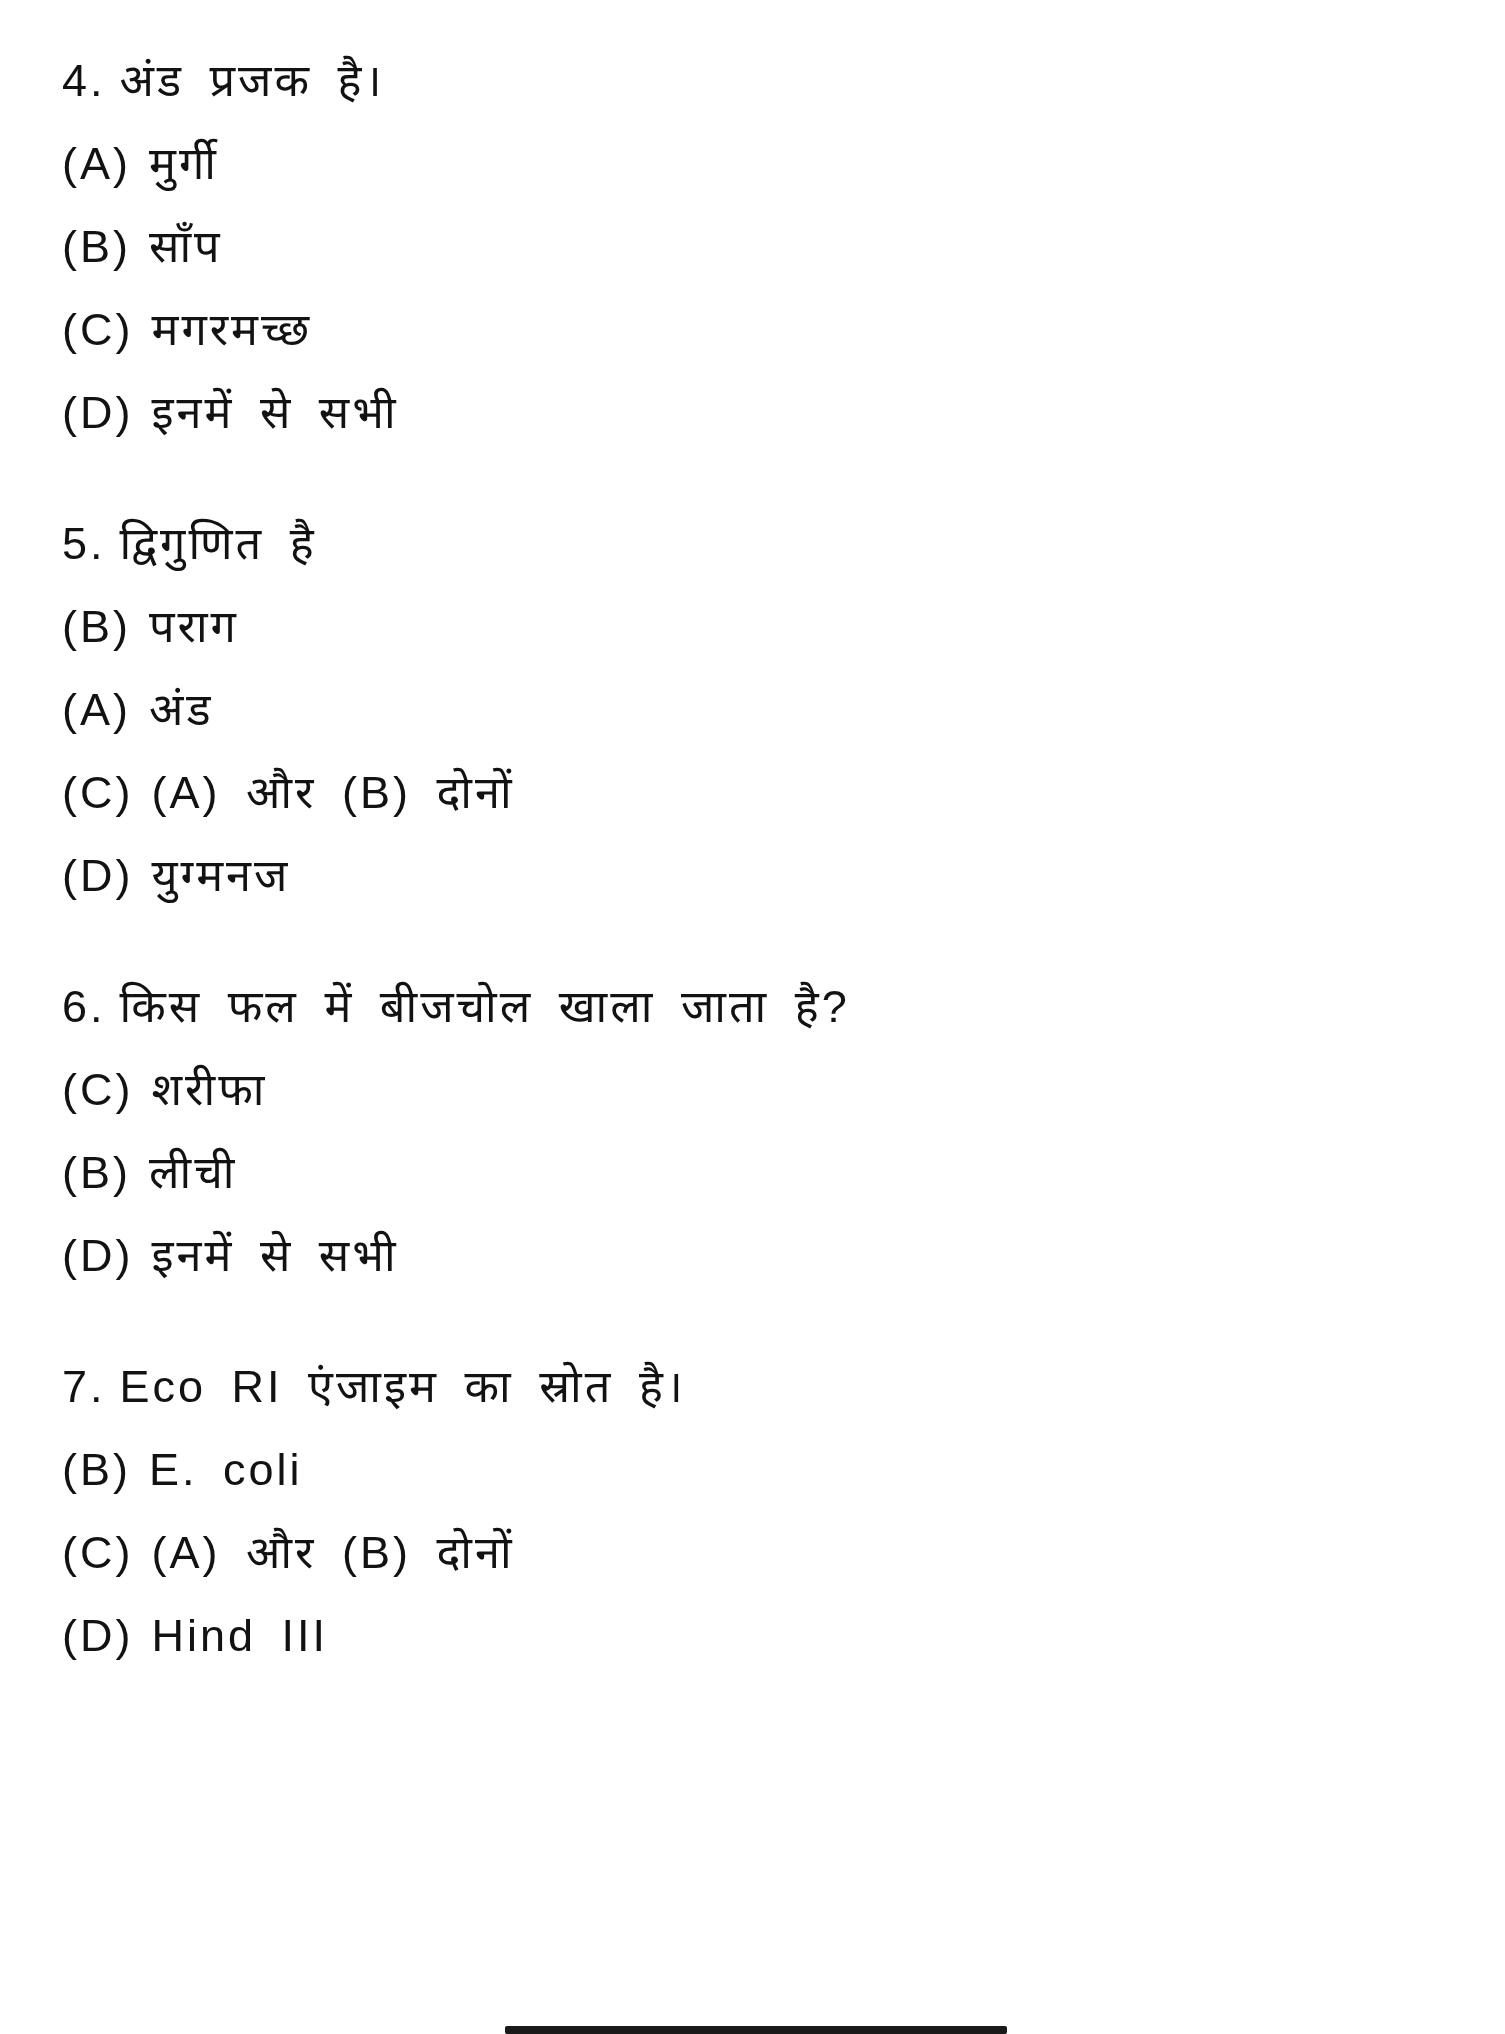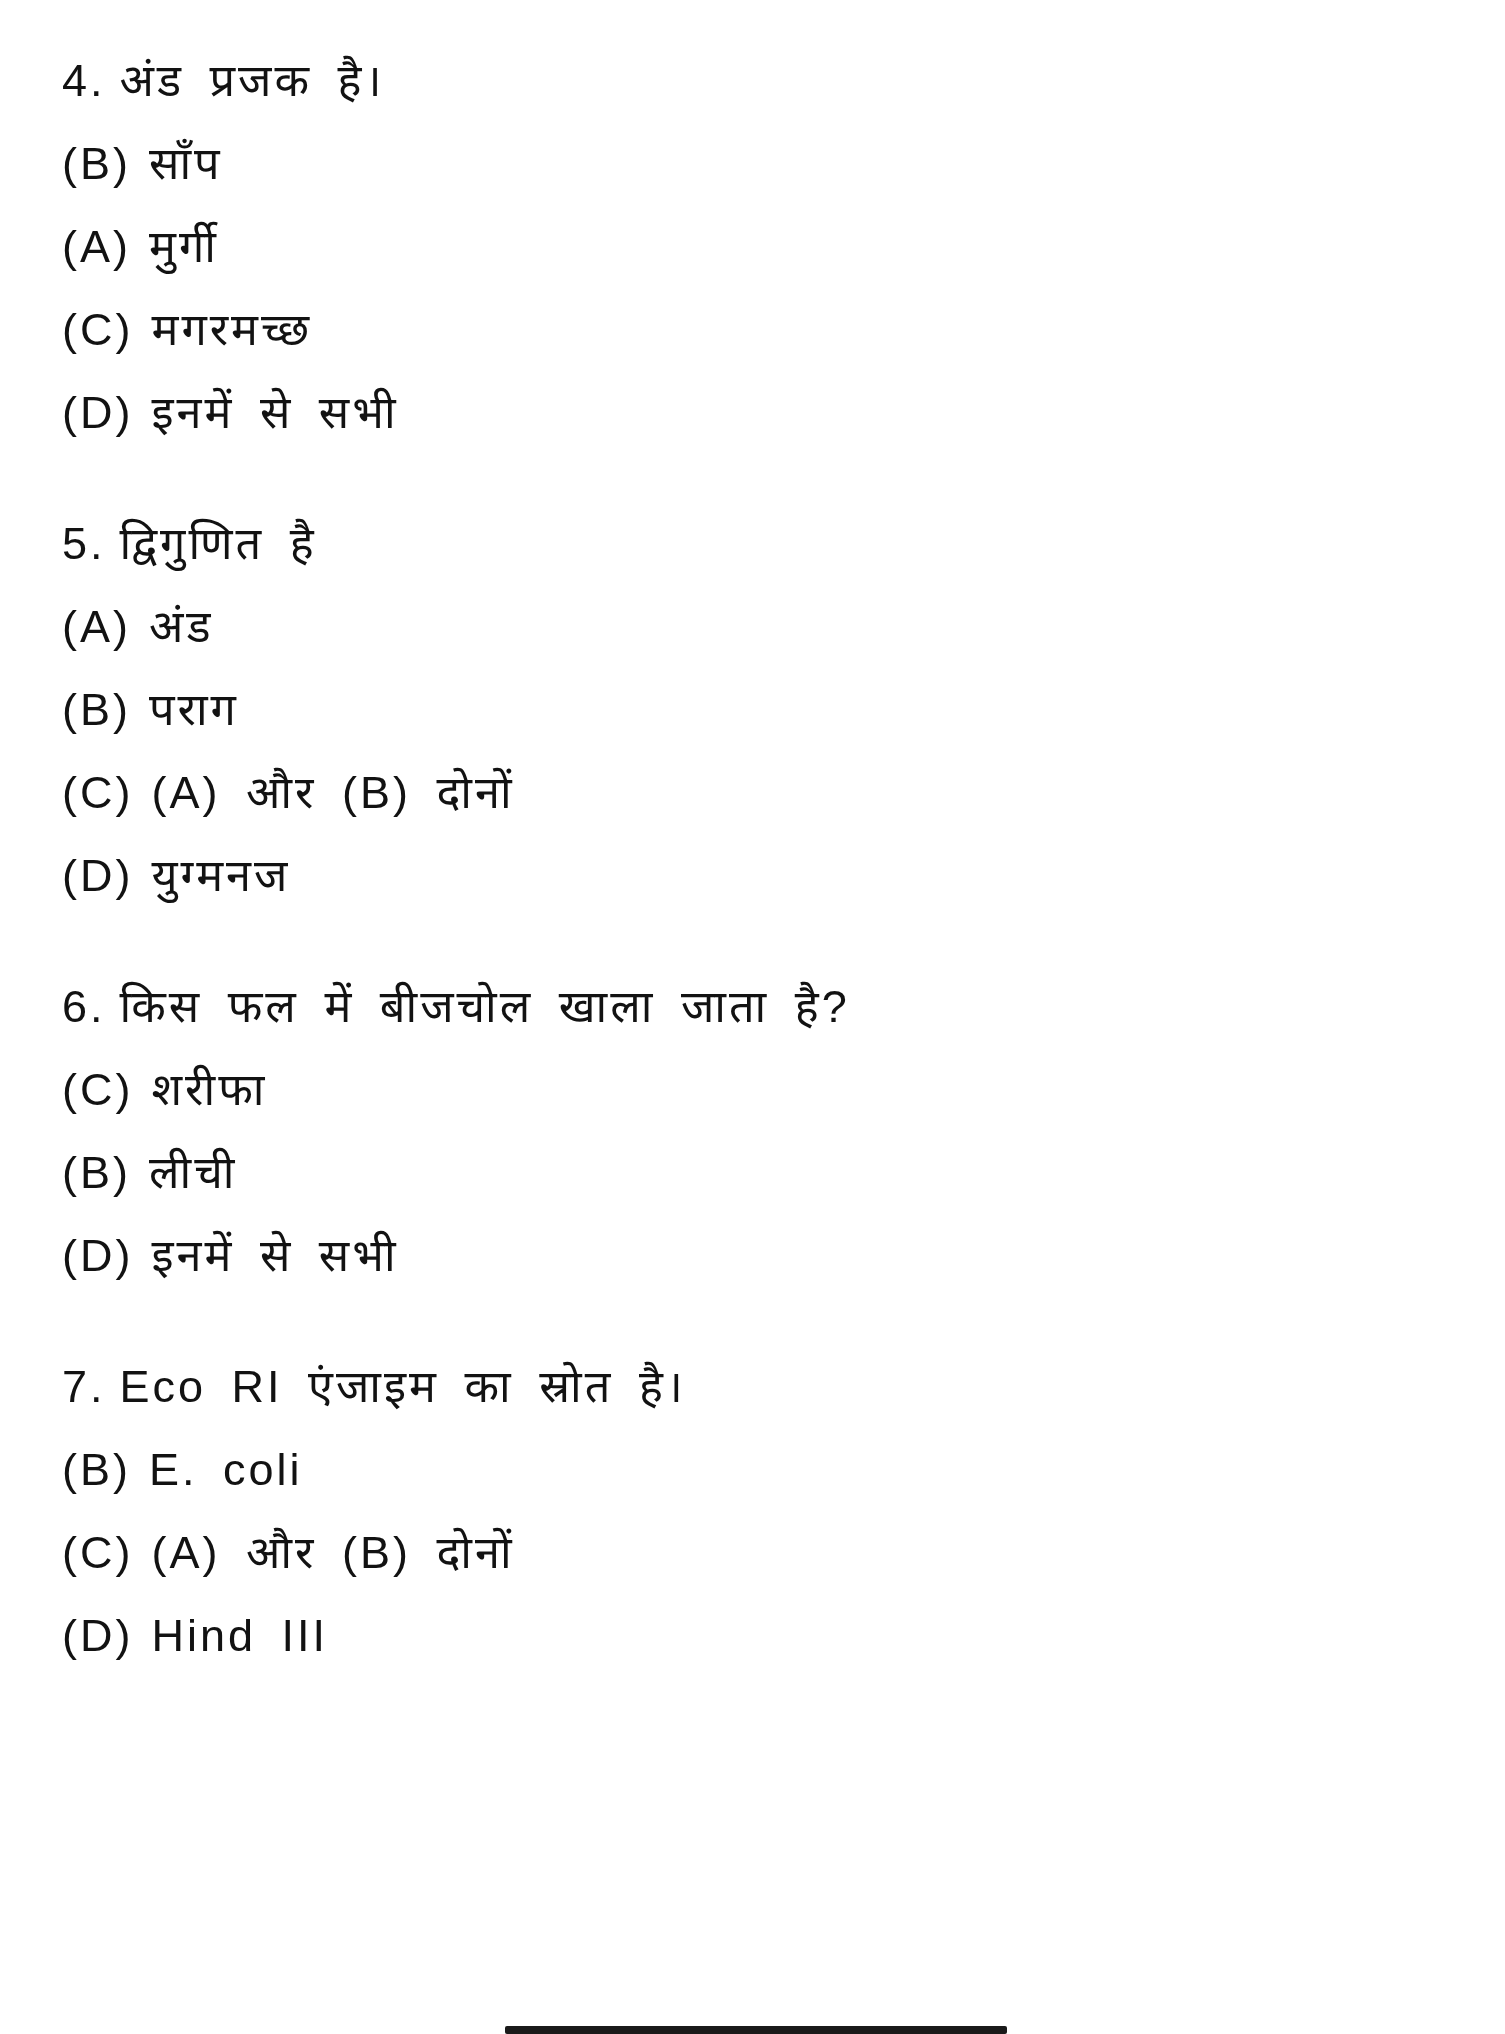--- a/index.html
+++ b/index.html
@@ -54,42 +54,42 @@
 </head>
 <body style="background: rgb(255, 255, 255); color: rgb(18, 18, 18);">
 
 <div class="page">
 
   <div class="question-block">
     <div class="line q-line">
       <span class="q-num">4.</span><span>अंड प्रजक है।</span>
     </div>
     <div class="line">
-      <span class="opt-label">(B)</span><span>साँप</span>
+      <span class="opt-label">(A)</span><span>मुर्गी</span>
     </div>
     <div class="line">
-      <span class="opt-label">(A)</span><span>मुर्गी</span>
+      <span class="opt-label">(B)</span><span>साँप</span>
     </div>
     <div class="line">
       <span class="opt-label">(C)</span><span>मगरमच्छ</span>
     </div>
     <div class="line">
       <span class="opt-label">(D)</span><span>इनमें से सभी</span>
     </div>
   </div>
 
   <div class="question-block">
     <div class="line q-line">
       <span class="q-num">5.</span><span>द्विगुणित है</span>
     </div>
     <div class="line">
-      <span class="opt-label">(A)</span><span>अंड</span>
+      <span class="opt-label">(B)</span><span>पराग</span>
     </div>
     <div class="line">
-      <span class="opt-label">(B)</span><span>पराग</span>
+      <span class="opt-label">(A)</span><span>अंड</span>
     </div>
     <div class="line">
       <span class="opt-label">(C)</span><span>(A) और (B) दोनों</span>
     </div>
     <div class="line">
       <span class="opt-label">(D)</span><span>युग्मनज</span>
     </div>
   </div>
 
   <div class="question-block">

